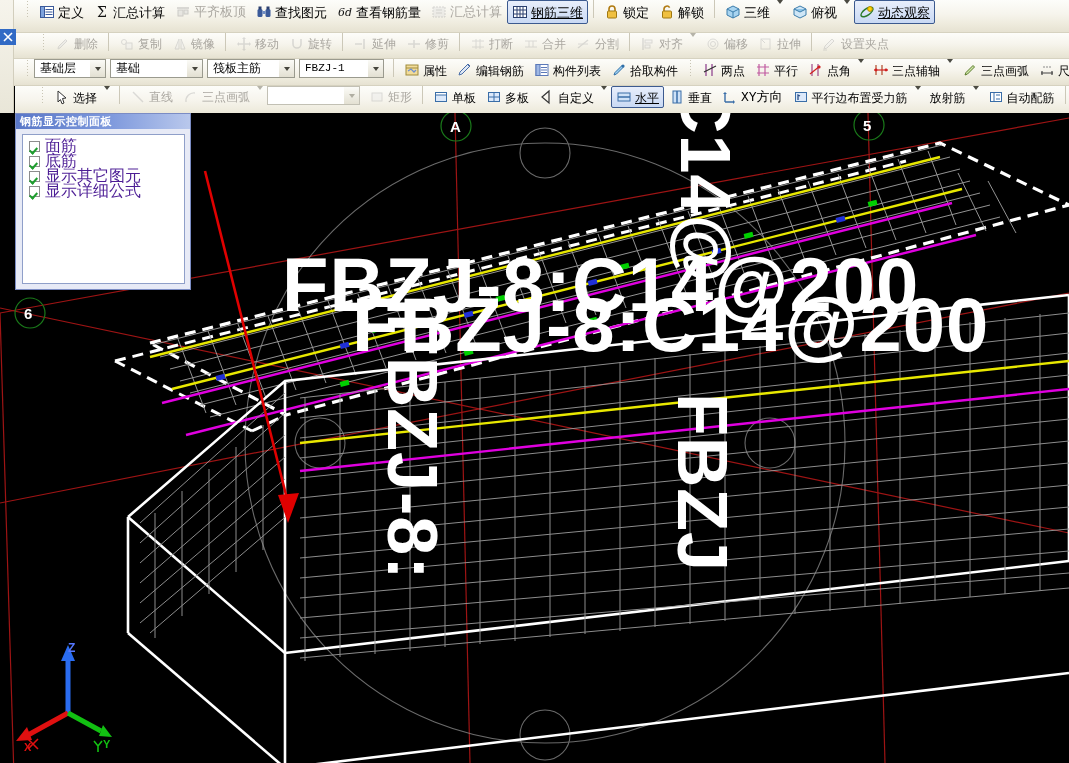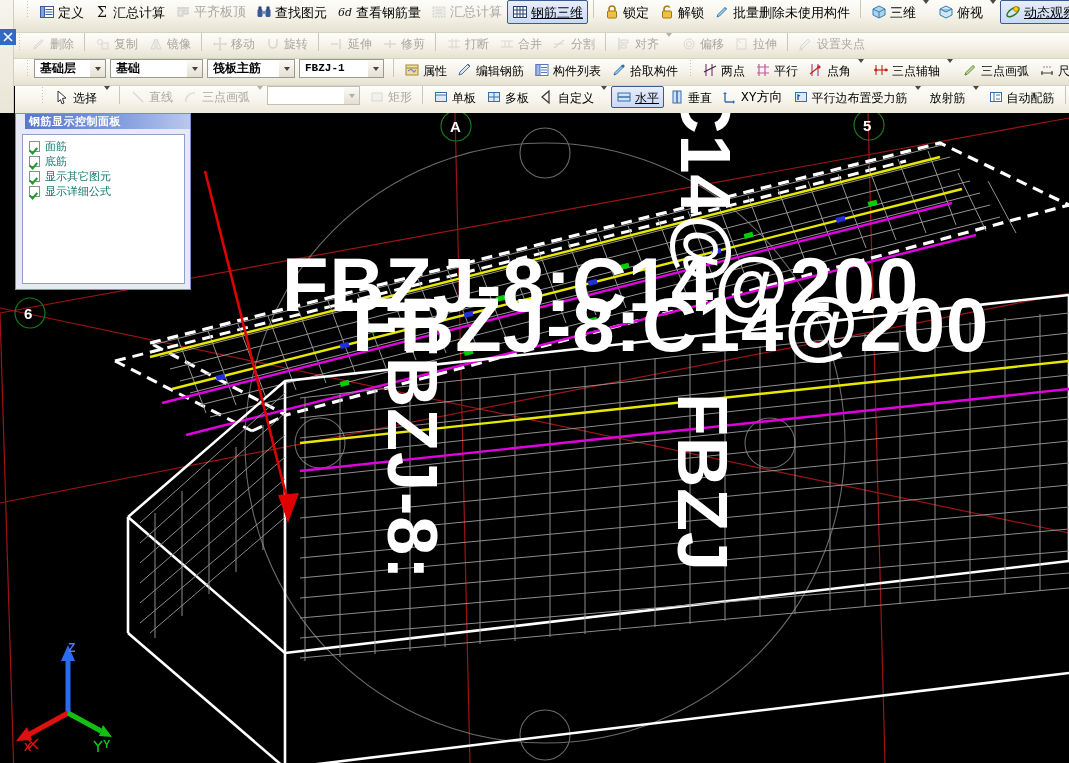--- a/index.html
+++ b/index.html
@@ -17,21 +17,21 @@
     position: relative;
     width: 1069px;
     background: linear-gradient(to bottom, #fdfdfa 0%, #f6f4ec 45%, #eeebdd 75%, #e6e2d2 100%);
     border-bottom: 1px solid #d6d2c0;
     display: flex;
     align-items: flex-start;
     white-space: nowrap;
     overflow: hidden;
   }
   .tb1 { height: 33px; padding-left: 24px; }
-  .tb2 { height: 26px; padding-left: 16px; }
+  .tb2 { height: 26px; padding-left: 40px; }
   .tb3 { height: 27px; padding-left: 24px; }
   .tb4 { height: 34px; padding-left: 24px; margin-left: 15px; }
 
   .grip {
     width: 4px; height: 18px;
     margin: 0 4px 0 2px;
     background-image: radial-gradient(#c9c5b4 40%, transparent 41%);
     background-size: 3px 3px;
     flex: 0 0 auto;
   }
@@ -64,21 +64,21 @@
     width: 0; height: 0; margin: 0 4px 0 2px;
     border-left: 3.5px solid transparent; border-right: 3.5px solid transparent;
     border-top: 4px solid #4a4a42; flex: 0 0 auto; cursor: default;
   }
 
   
   .combo {
     display: inline-flex; align-items: center;
     height: 19px; background: #fff;
     border: 1px solid #9a9a8e;
-    margin-right: 4px; flex: 0 0 auto; font-weight: bold;
+    margin-right: 4px; flex: 0 0 auto;
   }
   .combo .ctext {
     font-size: 12px; padding: 0 4px 0 5px; color: #000;
     overflow: hidden; white-space: nowrap; line-height: 17px;
   }
   .combo .ctext.mono { font-family: "Liberation Mono","DejaVu Sans Mono",monospace; font-size: 11px; }
   .combo .cbtn {
     width: 15px; height: 17px; margin-left: auto;
     background: linear-gradient(to bottom,#fbfbf7,#e3e0d2);
     border-left: 1px solid #bdbaa c;
@@ -131,40 +131,39 @@
     background: #e7eaf6;
     border: 1px solid #7b8cc4;
     z-index: 20;
   }
   #panel .ptitle {
     height: 15px;
     background: linear-gradient(to right,#5a78c8 0%,#7f9add 55%,#b9c8ec 100%);
     color: #fff; font-size: 11px; font-weight: 700;
     line-height: 15px; padding-left: 4px;
     letter-spacing: .5px;
-    margin-left: 9px;
   }
   #panel .pbody {
     position: absolute; left: 6px; top: 20px;
     width: 163px; height: 150px;
     background: #fff; border: 1px solid #8f9fc9;
     padding: 4px 0 0 6px;
   }
   .chkrow { display: flex; align-items: center; gap: 5px; height: 14px; margin-bottom: 1px; }
   .chk {
     width: 11px; height: 11px; background: #fff;
     border: 1px solid #8d8d8d; position: relative; flex: 0 0 auto;
   }
   .chk::after {
     content: ""; position: absolute; left: 1px; top: 4px;
     width: 3px; height: 6px;
     border: solid #1e9e2e; border-width: 0 2px 2px 0;
     transform: rotate(42deg);
   }
-  .chklbl { font-size: 11px; color: #0f766e; line-height: 12px; }
+  .chklbl { font-size: 16px; color: #4c1d95; line-height: 12px; }
 
   
   .gizlbl { position: absolute; font-size: 12px; font-weight: 700; pointer-events: none; }
 </style>
 </head>
 <body>
 
 <div id="app">
 
   <div class="tb tb1">
@@ -258,29 +257,20 @@
     <div class="btn">
       <span class="ico">
           <svg width="16" height="16" viewBox="0 0 16 16">
             <path d="M5 7V5a3 3 0 015.6-1.4" fill="none" stroke="#b07a10" stroke-width="1.6"></path>
             <rect x="3.5" y="7" width="9" height="7" rx="1" fill="#f0c040" stroke="#a07810"></rect>
           </svg>
         </span>
       <span class="lbl">解锁</span>
     </div>
 
-    <div class="btn">
-      <span class="ico">
-          <svg width="16" height="16" viewBox="0 0 16 16">
-            <path d="M3 13l2.5-1 7-7-1.5-1.5-7 7z" fill="#9fd0f0" stroke="#3a7cab"></path>
-            <path d="M11 3.5l1.5 1.5" stroke="#3a7cab"></path>
-          </svg>
-        </span>
-      <span class="lbl">批量删除未使用构件</span>
-    </div>
 
     <div class="sep"></div>
 
     <div class="btn">
       <span class="ico">
           <svg width="16" height="16" viewBox="0 0 16 16">
             <path d="M2 5l6-3 6 3v6l-6 3-6-3z" fill="#a8d4f0" stroke="#3a7cab"></path>
             <path d="M2 5l6 3 6-3M8 8v6" fill="none" stroke="#3a7cab"></path>
           </svg>
         </span>

